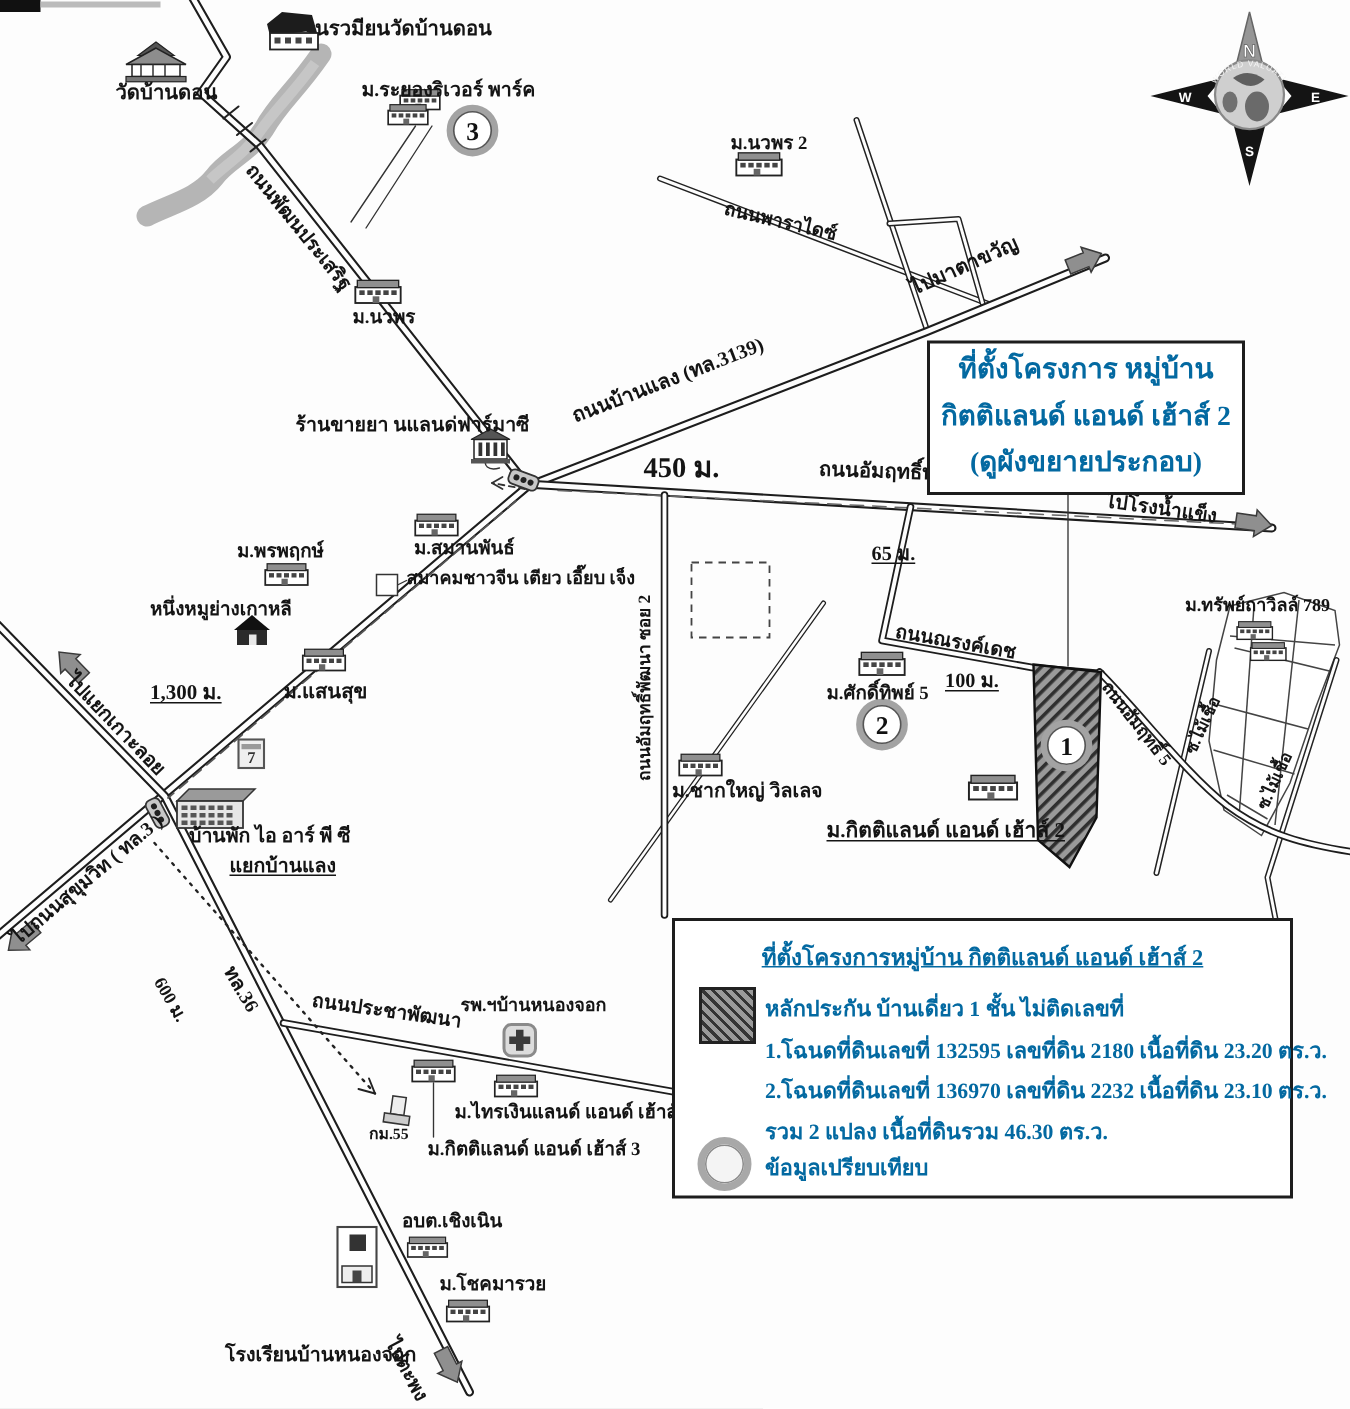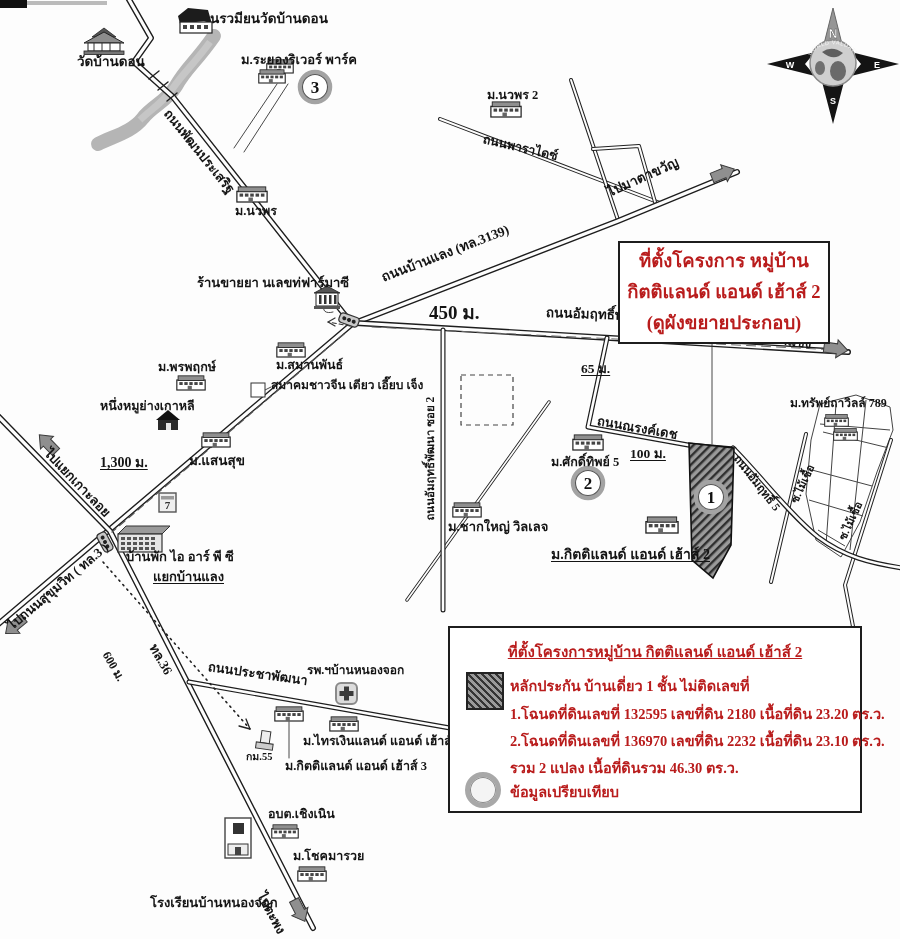--- a/index.html
+++ b/index.html
@@ -1,21 +1,21 @@
 <!DOCTYPE html>
 <html><head>
 <meta charset="utf-8">
 <style>
   html,body{margin:0;padding:0;background:#e8e8e8;}
   #stage{position:relative;width:900px;height:939px;background:#fdfdfd;overflow:hidden;
          font-family:"Liberation Serif", serif;}
   #roads{position:absolute;left:0;top:0;}
   .lbl{position:absolute;font-weight:bold;white-space:nowrap;color:#141414;
        transform-origin:0 50%;line-height:1.15;text-underline-offset:2px;}
-  .box{position:absolute;background:#fff;border:2px solid #1d1d1d;color:#b91c1c;margin-top:14px;}
+  .box{position:absolute;background:#fff;border:2px solid #1d1d1d;color:#0369a1;}
   #project-box{left:618px;top:227px;width:208px;height:99px;display:flex;flex-direction:column;
        justify-content:center;text-align:center;font-size:18.5px;font-weight:bold;line-height:31px;}
   #legend-box{left:448px;top:612px;width:410px;height:183px;font-weight:bold;font-size:14.5px;}
   #legend-title{text-align:center;margin-top:12px;text-decoration:underline;font-size:15px;}
   .legend-line{position:absolute;left:60px;white-space:nowrap;}
   #legend-hatch{position:absolute;left:16px;top:44px;width:34px;height:34px;border:2px solid #222;
        background:repeating-linear-gradient(45deg,#9a9a9a 0 3px,#343434 3px 5px);}
   #legend-circle{position:absolute;left:15px;top:144px;width:26px;height:26px;border-radius:50%;
        border:5px solid #a8a8a8;background:#f4f4f4;box-shadow:0 0 0 1px #8a8a8a inset;}
 </style>
@@ -306,21 +306,21 @@
 <div id="labels">
       <div class="lbl" style="left: 210px; top: 11px; font-size: 13.5px;">นรวมียนวัดบ้านดอน</div>
       <div class="lbl" style="left: 77px; top: 54px; font-size: 13.5px;">วัดบ้านดอน</div>
       <div class="lbl" style="left: 241px; top: 53px; font-size: 13px;">ม.ระยองริเวอร์ พาร์ค</div>
       <div class="lbl" style="left: 166px; top: 104px; font-size: 13px; transform: rotate(51deg);">ถนนพัฒนประเสริฐ</div>
       <div class="lbl" style="left: 235px; top: 204px; font-size: 12.5px;">ม.นวพร</div>
       <div class="lbl" style="left: 487px; top: 88px; font-size: 12.5px;">ม.นวพร 2</div>
       <div class="lbl" style="left: 483px; top: 132px; font-size: 12.5px; transform: rotate(13deg);">ถนนพาราไดซ์</div>
       <div class="lbl" style="left: 608px; top: 185px; font-size: 13.5px; transform: rotate(-24deg);">ไปมาตาขวัญ</div>
       <div class="lbl" style="left: 382px; top: 270px; font-size: 13.5px; transform: rotate(-21deg);">ถนนบ้านแลง (ทล.3139)</div>
-      <div class="lbl" style="left: 197px; top: 276px; font-size: 13px;">ร้านขายยา นเลขท่ฟาร์มาซี</div>
+      <div class="lbl" style="left: 197px; top: 276px; font-size: 13px;">ร้านขายยา นแลนด่ฟาร์มาซี</div>
       <div class="lbl" style="left: 429px; top: 302px; font-size: 19px; ">450 ม.</div>
       <div class="lbl" style="left: 546px; top: 305px; font-size: 13.5px; transform: rotate(2deg);">ถนนอัมฤทธิ์พัฒนา</div>
       <div class="lbl" style="left: 737px; top: 327px; font-size: 13px; transform: rotate(8deg);">ไปโรงน้ำแข็ง</div>
       <div class="lbl" style="left: 158px; top: 360px; font-size: 12.5px;">ม.พรพฤกษ์</div>
       <div class="lbl" style="left: 276px; top: 358px; font-size: 12.5px;">ม.สมานพันธ์</div>
       <div class="lbl" style="left: 271px; top: 379px; font-size: 12px;">สมาคมชาวจีน เตียว เอี๊ยบ เจ็ง</div>
       <div class="lbl" style="left: 100px; top: 399px; font-size: 12.5px;">หนึ่งหมูย่างเกาหลี</div>
       <div class="lbl" style="left: 431px; top: 514px; font-size: 11.5px; transform: rotate(-90deg);">ถนนอัมฤทธิ์พัฒนา ซอย 2</div>
       <div class="lbl" style="left: 566px; top: 361px; font-size: 13.5px; text-decoration: underline; margin-left: 15px;">65 ม.</div>
       <div class="lbl" style="left: 597px; top: 414px; font-size: 13px; transform: rotate(10deg);">ถนนณรงค์เดช</div>

